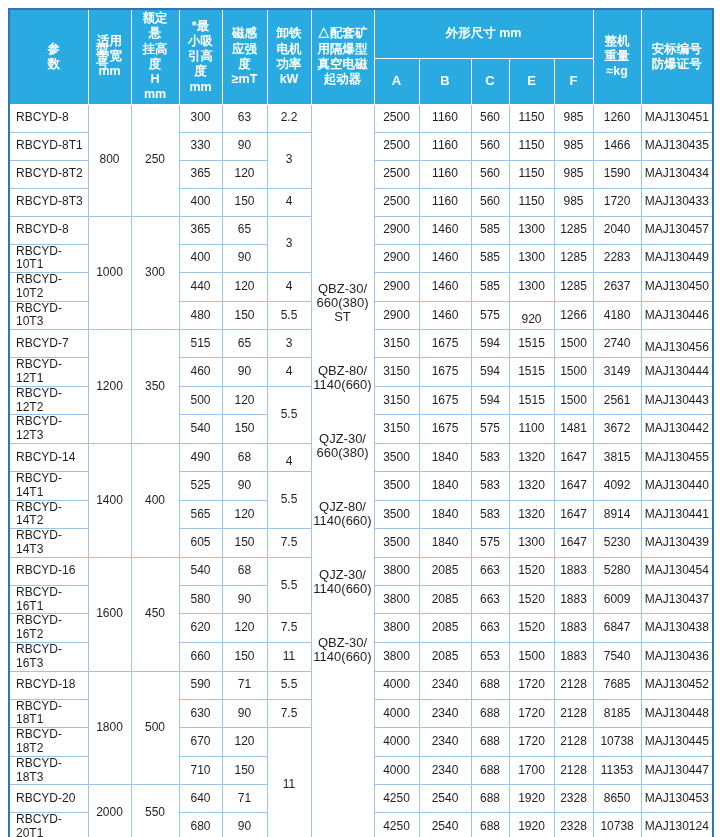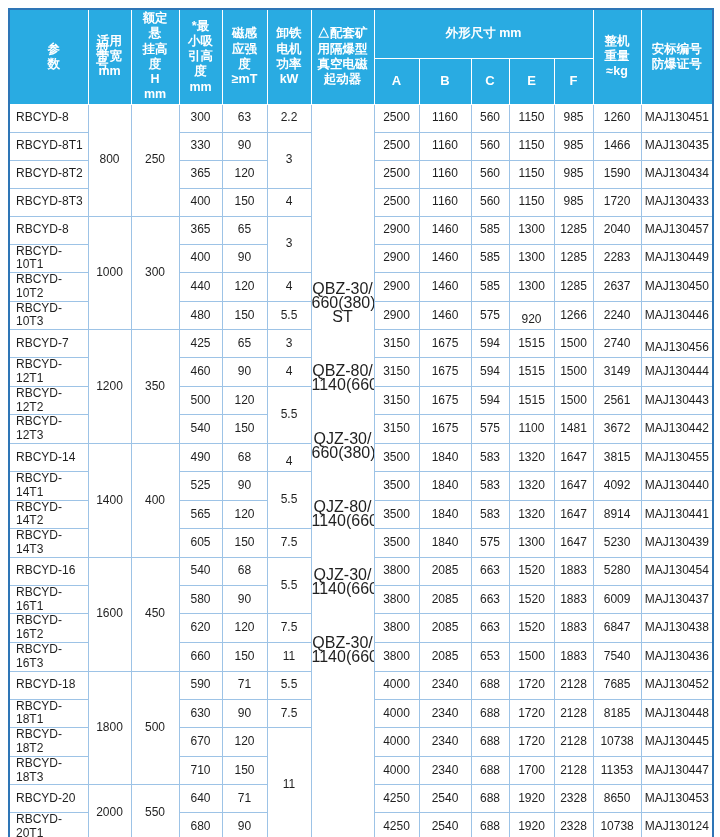--- a/index.html
+++ b/index.html
@@ -47,21 +47,21 @@
     vertical-align:middle;
     padding:0;
     line-height:1.15;
     overflow:hidden;
   }
   tbody td.model-cell{text-align:left;padding-left:6px;}
   tbody td.top-align{vertical-align:top;padding-top:11px;}
   tbody td.starter-cell{vertical-align:middle;}
   .starter-option{
     white-space:pre-line;
-    font-size:16px;
+    font-size:13px;
     line-height:14px;
     text-align:center;
   }
   .starter-option + .starter-option{margin-top:40px;}
 </style>
 </head>
 <body>
 
 <div class="page">
   <table class="spec">
@@ -243,28 +243,28 @@
         <tr>
           <td class="model-cell">RBCYD-10T3</td>
           <td>480</td>
           <td>150</td>
           <td>5.5</td>
           <td>2900</td>
           <td>1460</td>
           <td>575</td>
           <td class="top-align">920</td>
           <td>1266</td>
-          <td>2240</td>
+          <td>4180</td>
           <td>MAJ130446</td>
         </tr>
         <tr>
           <td class="model-cell">RBCYD-7</td>
           <td rowspan="4">1200</td>
           <td rowspan="4">350</td>
-          <td>425</td>
+          <td>515</td>
           <td>65</td>
           <td>3</td>
           <td>3150</td>
           <td>1675</td>
           <td>594</td>
           <td>1515</td>
           <td>1500</td>
           <td>2740</td>
           <td class="top-align">MAJ130456</td>
         </tr>

